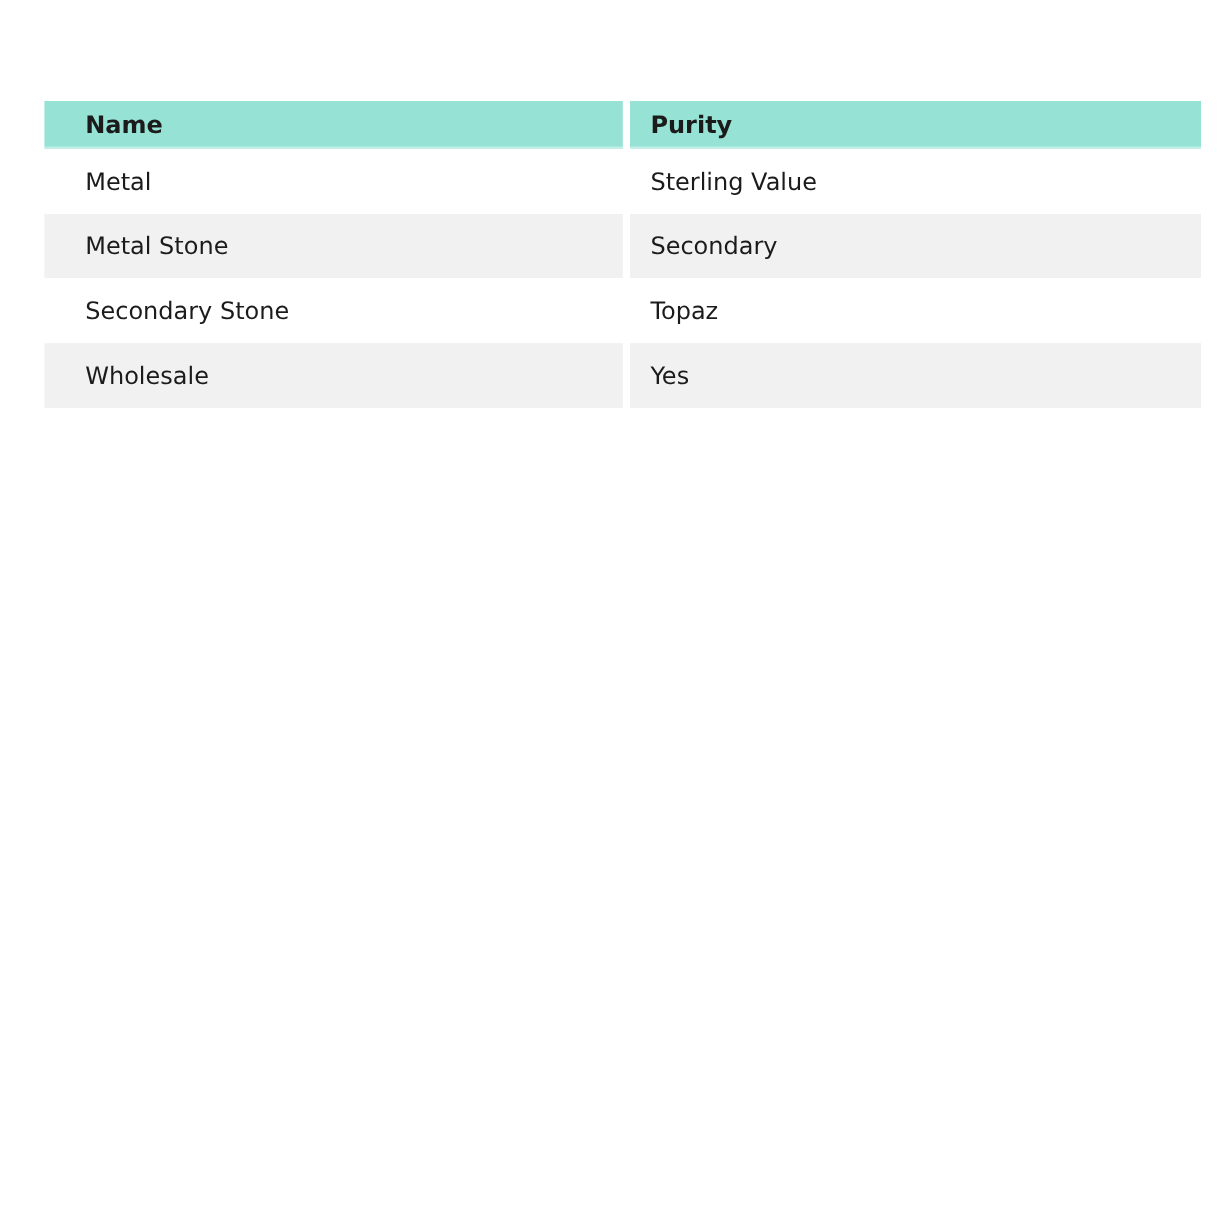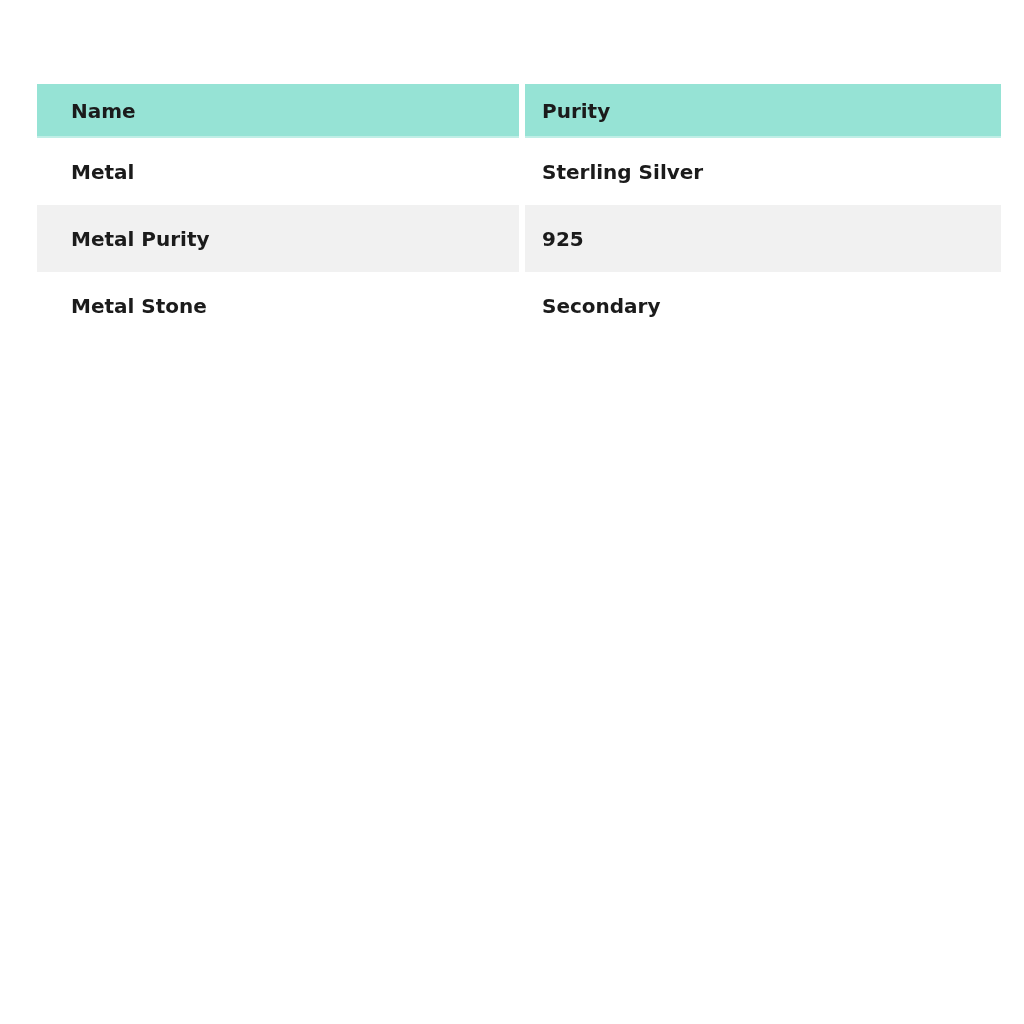--- a/index.html
+++ b/index.html
@@ -41,29 +41,29 @@
   col.col-name  { width: 485px; }
   col.col-value { width: 479px; }
   th.name-col, td.name-col {
     border-right: 6px solid var(--divider);
     padding-left: 34px;
   }
   th.value-col, td.value-col {
     padding-left: 17px;
   }
   thead th {
-    height: 54px;
+    height: 40px;
     background: var(--header-bg);
     font-weight: bold;
     box-shadow: inset 0 -2px 0 rgba(255,255,255,0.4);
   }
   tbody td {
-    height: 67px;
+    height: 54px;
     background: var(--row-bg);
-    font-weight: bold;
+    font-weight: normal;
   }
   tbody tr:nth-child(even) td {
     background: var(--row-alt-bg);
   }
 </style>
 </head>
 <body>
 
 <div class="table-wrap">
   <table class="attributes">
@@ -73,25 +73,29 @@
     </colgroup>
     <thead>
       <tr>
         <th class="name-col">Name</th>
         <th class="value-col">Purity</th>
       </tr>
     </thead>
     <tbody>
         <tr>
     <td class="name-col">Metal</td>
-    <td class="value-col">Sterling Silver</td>
-  </tr>
-        <tr>
-    <td class="name-col">Metal Purity</td>
-    <td class="value-col">925</td>
+    <td class="value-col">Sterling Value</td>
   </tr>
         <tr>
     <td class="name-col">Metal Stone</td>
     <td class="value-col">Secondary</td>
+  </tr>
+        <tr>
+    <td class="name-col">Secondary Stone</td>
+    <td class="value-col">Topaz</td>
+  </tr>
+        <tr>
+    <td class="name-col">Wholesale</td>
+    <td class="value-col">Yes</td>
   </tr>
       </tbody>
   </table>
 </div>
 
 </body></html>

